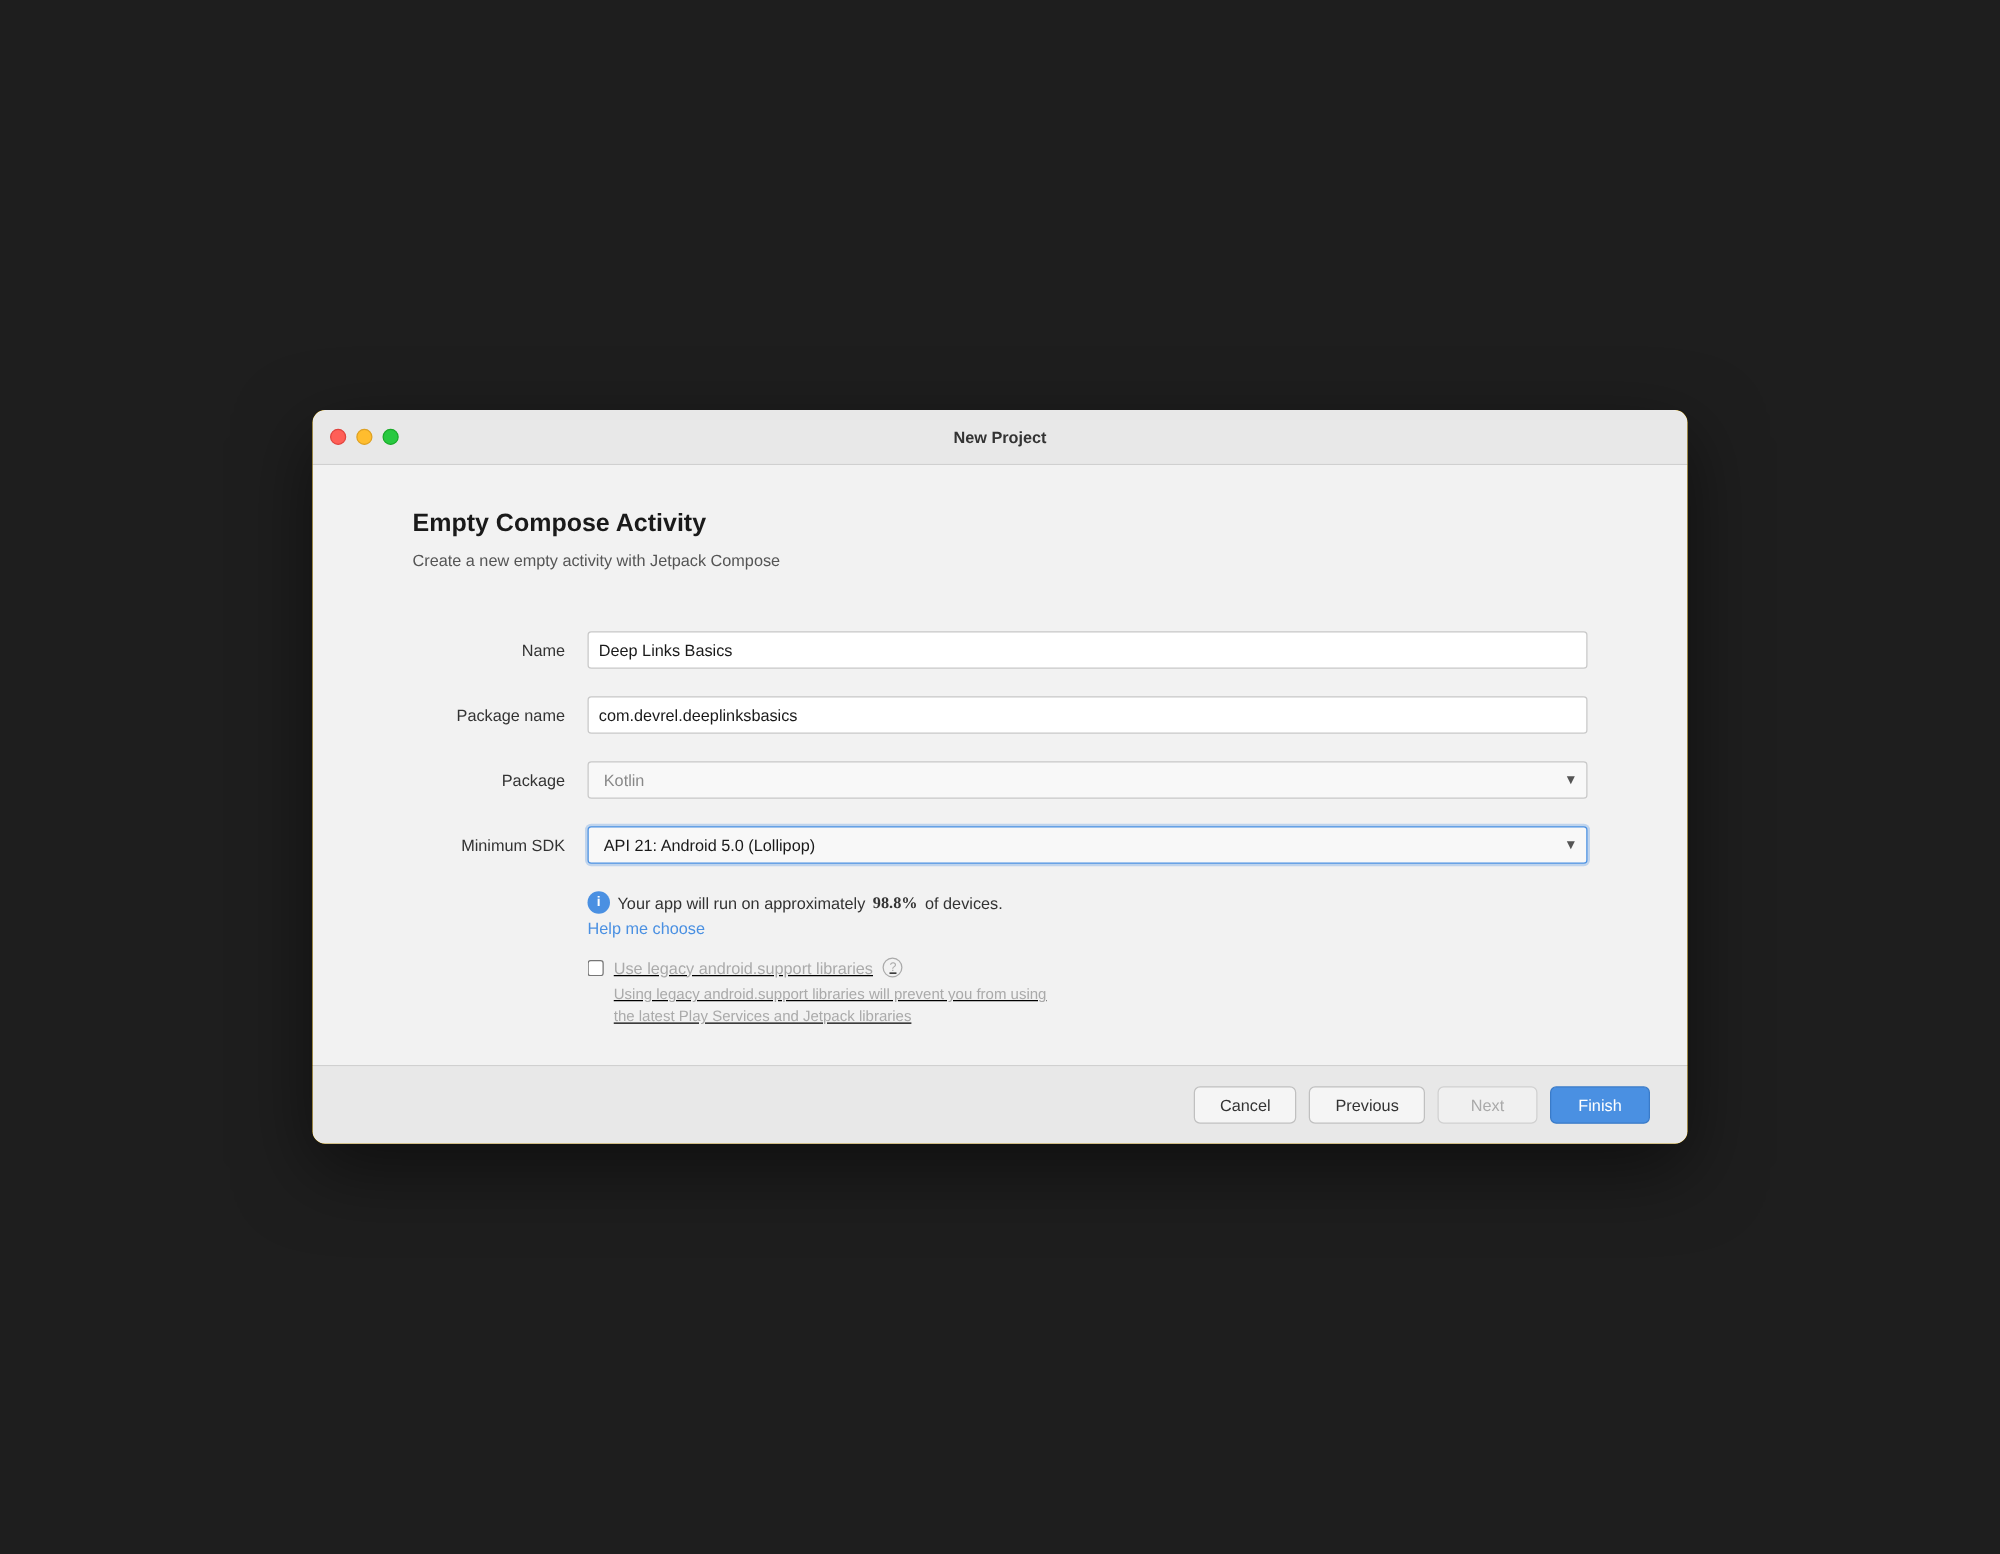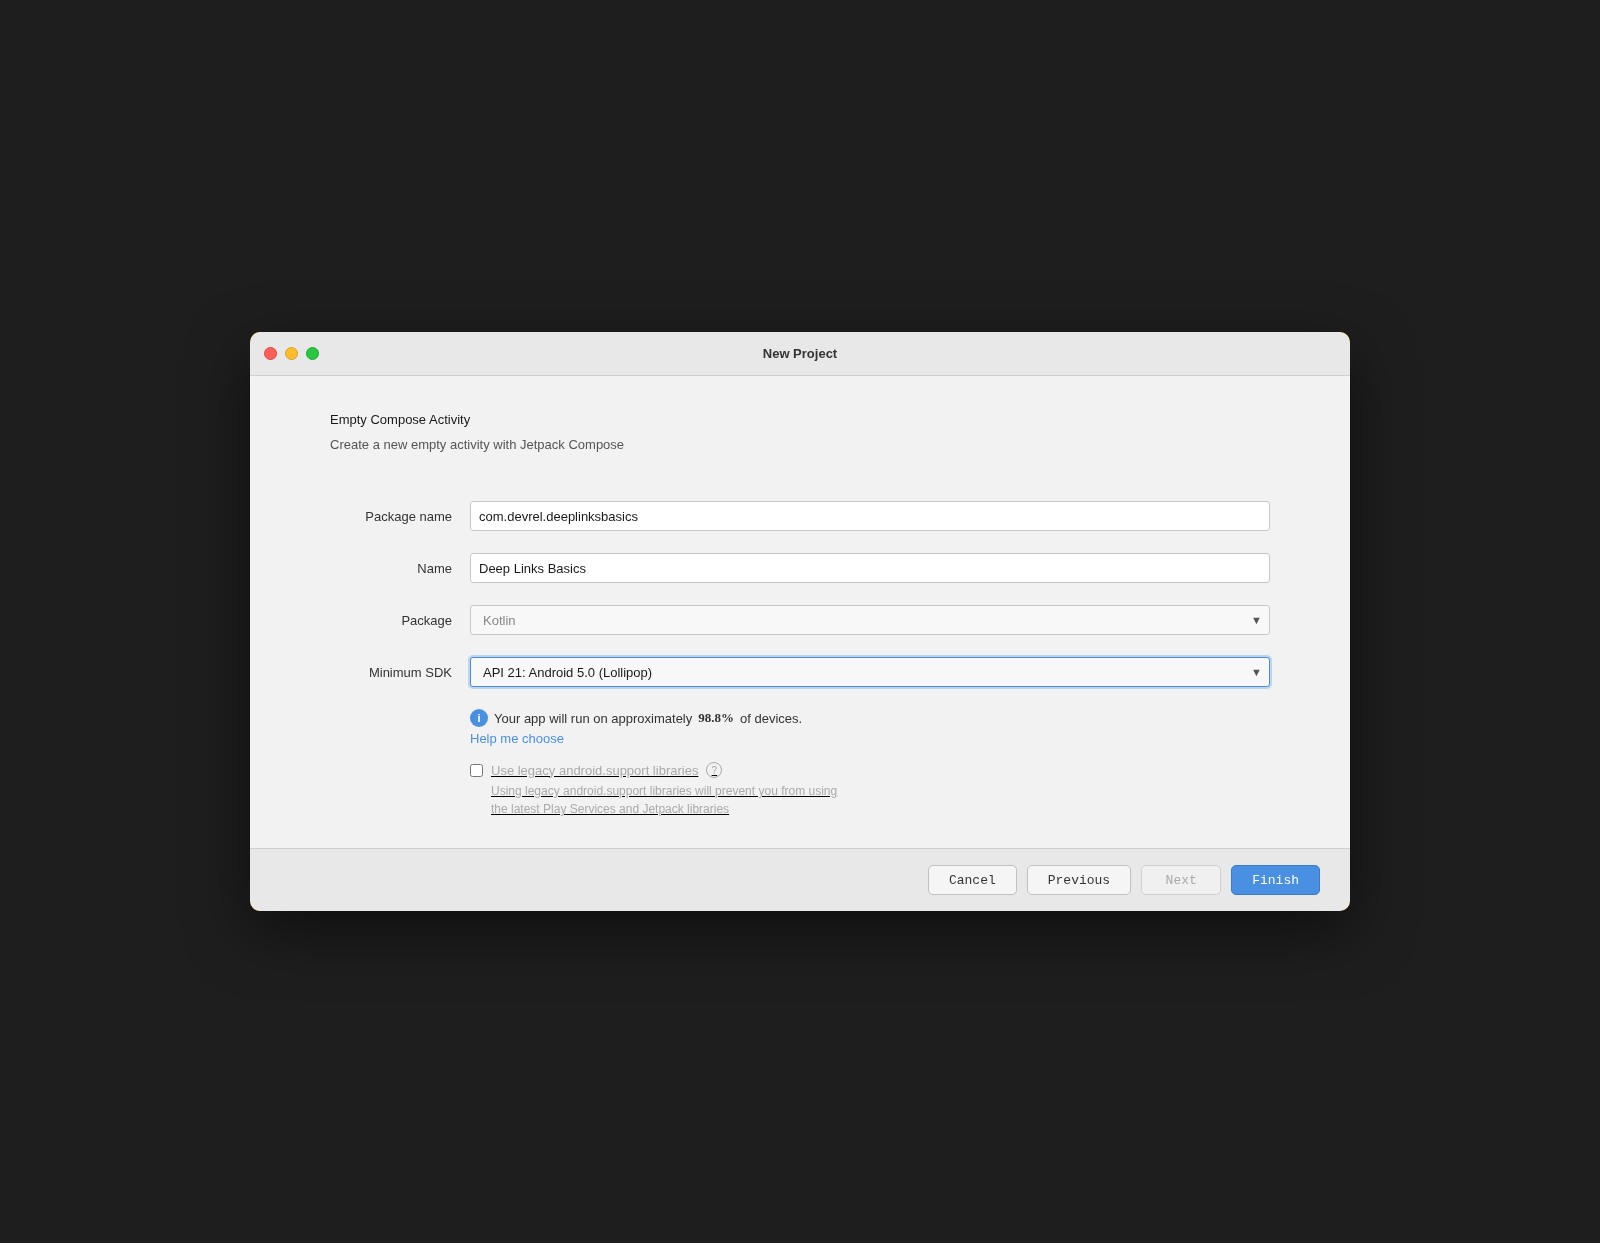--- a/index.html
+++ b/index.html
@@ -63,22 +63,22 @@
       color: #333;
     }
 
     .content {
       flex: 1;
       padding: 36px 80px 30px 80px;
       background: #f2f2f2;
     }
 
     .page-title {
-      font-size: 13px;
-      font-weight: 400;
+      font-size: 20px;
+      font-weight: 700;
       color: #1a1a1a;
       margin-bottom: 10px;
     }
 
     .page-subtitle {
       font-size: 13px;
       color: #555;
       margin-bottom: 49px;
     }
 
@@ -280,21 +280,20 @@
       border-radius: 5px;
       font-size: 13px;
       cursor: pointer;
       border: 1px solid #c0c0c0;
       background: #f5f5f5;
       color: #333;
       display: flex;
       align-items: center;
       justify-content: center;
       min-width: 80px;
-      font-family: Liberation Mono, monospace;
     }
 
     .btn-primary {
       background: #4a90e2;
       border: 1px solid #3a7bc8;
       color: #fff;
       font-weight: 500;
     }
 
     .btn-disabled {
@@ -317,27 +316,27 @@
     </div>
     <span class="titlebar-title">New Project</span>
   </div>
 
   <div class="content">
 
     <div class="page-title">Empty Compose Activity</div>
     <div class="page-subtitle">Create a new empty activity with Jetpack Compose</div>
 
     <div class="form-row">
+      <label class="form-label">Name</label>
+      <input class="form-input" type="text" value="Deep Links Basics" style="">
+    </div>
+
+    <div class="form-row">
       <label class="form-label">Package name</label>
       <input class="form-input" type="text" value="com.devrel.deeplinksbasics" style="">
-    </div>
-
-    <div class="form-row">
-      <label class="form-label">Name</label>
-      <input class="form-input" type="text" value="Deep Links Basics" style="">
     </div>
 
 
     <div class="form-row">
       <label class="form-label">Package</label>
       <div class="select-wrapper">
         <select class="form-select">
           <option>Kotlin</option>
           <option>Java</option>
         </select>

